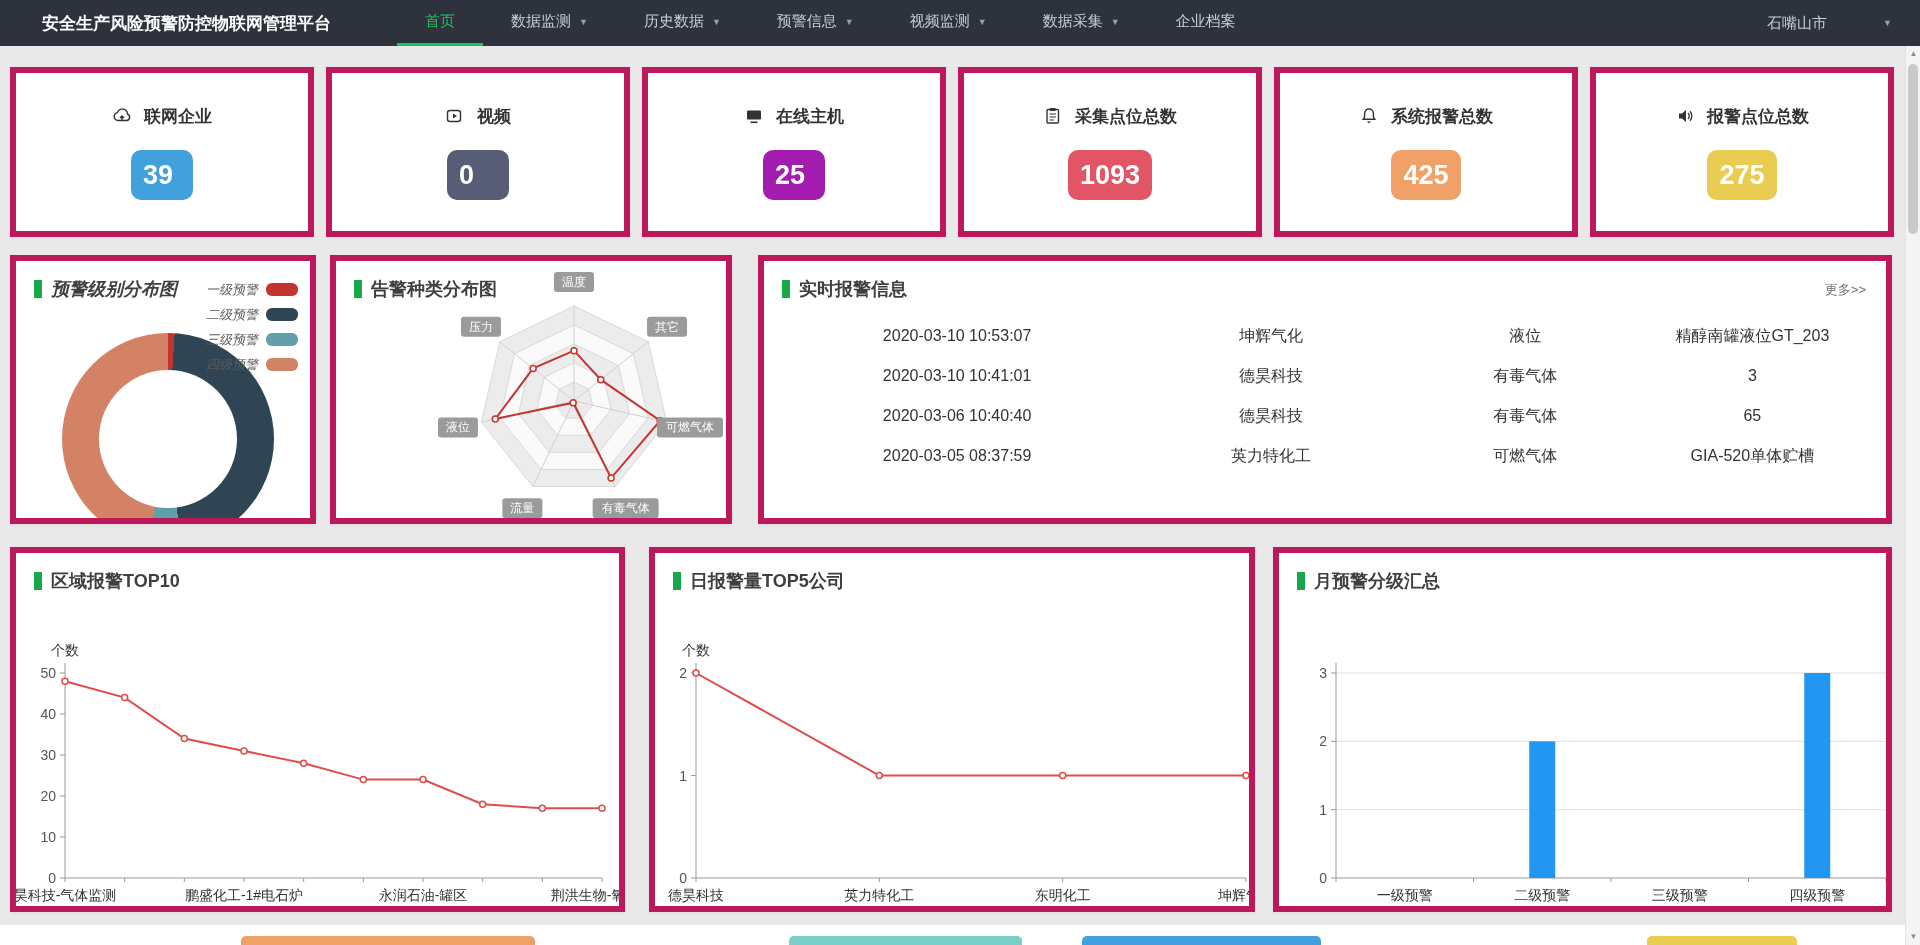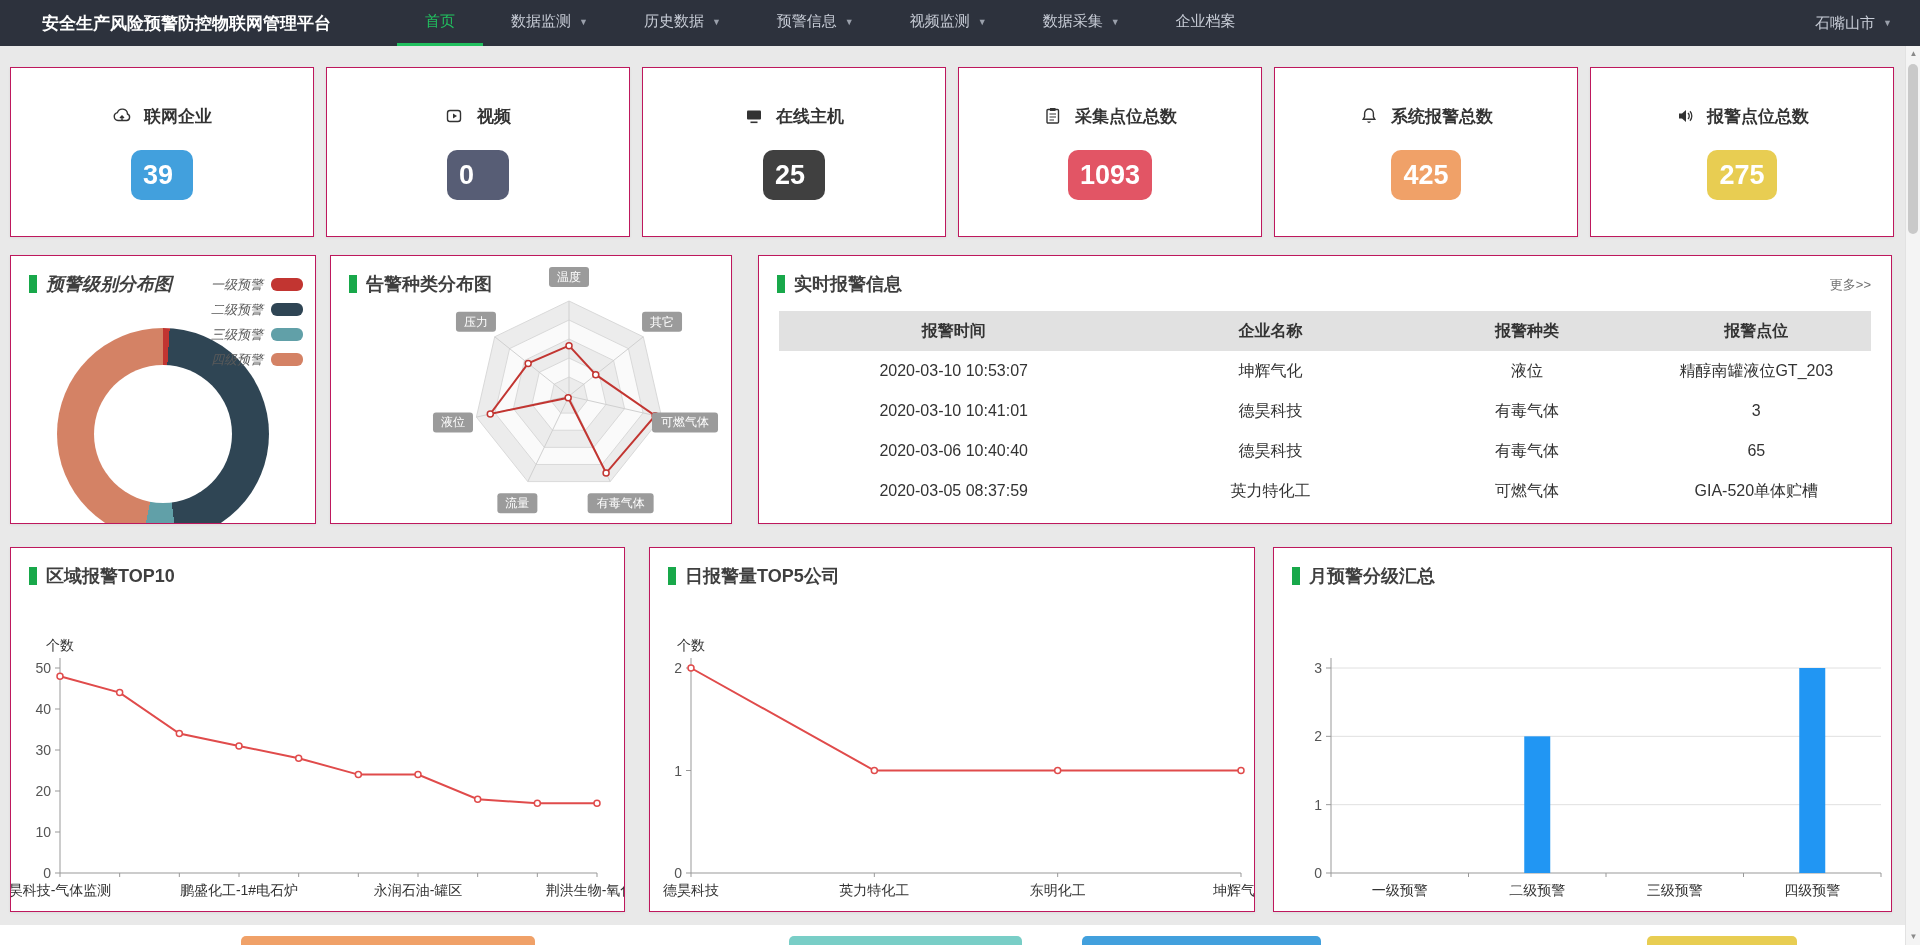--- a/index.html
+++ b/index.html
@@ -8,23 +8,23 @@
   
   #nav{position:absolute;left:0;top:0;width:1920px;height:46px;background:#2d323d;
     display:flex;align-items:center;}
   #nav-title{color:#ffffff;font-size:17px;font-weight:bold;margin-left:42px;white-space:nowrap;}
   #nav-menu{display:flex;height:46px;margin-left:66px;}
   .nav-item{display:flex;align-items:center;height:43px;padding:0 28px;color:#c7ccd6;
     font-size:15px;cursor:pointer;border-bottom:3px solid transparent;white-space:nowrap;}
   .nav-item.active{color:#21c05f;border-bottom-color:#21c05f;}
   .caret{font-size:9px;margin-left:8px;color:#9aa0ab;}
   #nav-region{margin-left:auto;margin-right:28px;color:#c7ccd6;font-size:15px;
-    display:flex;align-items:center;cursor:pointer;}
-  
-  .card{position:absolute;background:#fff;border:1px solid #be185d;
+    display:flex;align-items:center;cursor:pointer;gap:48px;}
+  
+  .card{position:absolute;background:#fff;border:6px solid #be185d;
     box-shadow:0 1px 3px rgba(0,0,0,.06);box-sizing:border-box;overflow:hidden;}
   .card-title{position:absolute;top:16px;left:18px;display:flex;align-items:center;
     gap:9px;font-size:18px;font-weight:bold;color:#3f3f3f;z-index:3;}
   .marker{width:8px;height:18px;background:#18a84a;flex:0 0 auto;}
   
   .stat-card{display:flex;flex-direction:column;align-items:center;justify-content:center;gap:22px;}
   .stat-head{display:flex;align-items:center;gap:12px;font-size:17px;font-weight:bold;color:#333;}
   .stat-badge{min-width:38px;padding:0 12px;height:50px;line-height:50px;border-radius:10px;
     color:#fff;font-size:27px;font-weight:bold;text-align:left;}
   .stat-icon svg{display:block;}
@@ -122,21 +122,21 @@
       <div class="card stat-card" style="left: 642px; top: 67px; width: 304px; height: 170px;">
         <div class="stat-head">
           <span class="stat-icon">
             <svg width="20" height="20" viewBox="0 0 20 20">
               <rect x="3" y="4.5" width="14" height="9" rx="1" fill="#333"></rect>
               <rect x="6.5" y="15.5" width="7" height="1.6" fill="#333"></rect>
             </svg>
           </span>
           <span>在线主机</span>
         </div>
-        <div class="stat-badge" style="background: #404040;">25</div>
+        <div class="stat-badge" style="background: #a21caf;">25</div>
       </div>
       <div class="card stat-card" style="left: 958px; top: 67px; width: 304px; height: 170px;">
         <div class="stat-head">
           <span class="stat-icon">
             <svg width="20" height="20" viewBox="0 0 20 20">
               <rect x="4" y="3.5" width="11.5" height="13.5" rx="1" fill="none" stroke="#333" stroke-width="1.4"></rect>
               <rect x="7" y="2" width="5.5" height="3" fill="#333"></rect>
               <path d="M6.5 8h6.5M6.5 11h6.5M6.5 14h4.5" stroke="#333" stroke-width="1.2"></path>
             </svg>
           </span>
@@ -240,26 +240,20 @@
       </svg>
   </div>
 
   <div class="card" id="rt-card" style="left:758px;top:255px;width:1134px;height:269px;">
     <div class="card-title">
       <span class="marker"></span>
       <span>实时报警信息</span>
     </div>
     <div id="rt-more">更多&gt;&gt;</div>
     <div id="rt-table">
-        <div class="rt-row header">
-          <div class="rt-cell rt-c0">报警时间</div>
-          <div class="rt-cell rt-c1">企业名称</div>
-          <div class="rt-cell rt-c2">报警种类</div>
-          <div class="rt-cell rt-c3">报警点位</div>
-        </div>
         <div class="rt-row">
           <div class="rt-cell rt-c0">2020-03-10 10:53:07</div>
           <div class="rt-cell rt-c1">坤辉气化</div>
           <div class="rt-cell rt-c2">液位</div>
           <div class="rt-cell rt-c3">精醇南罐液位GT_203</div>
         </div>
         <div class="rt-row">
           <div class="rt-cell rt-c0">2020-03-10 10:41:01</div>
           <div class="rt-cell rt-c1">德昊科技</div>
           <div class="rt-cell rt-c2">有毒气体</div>

